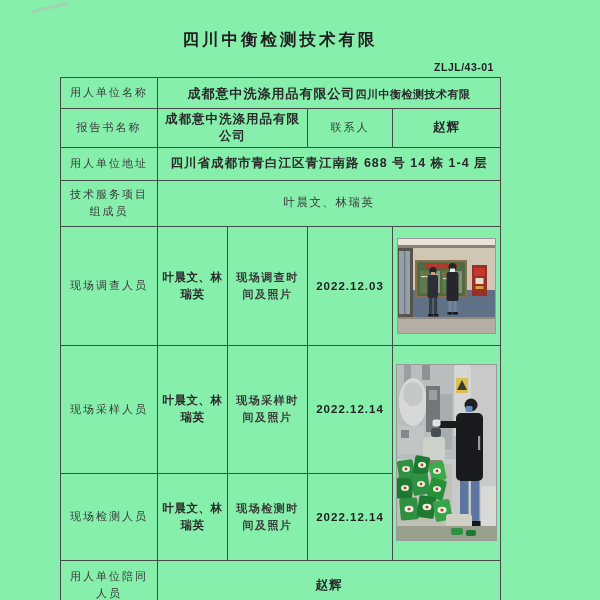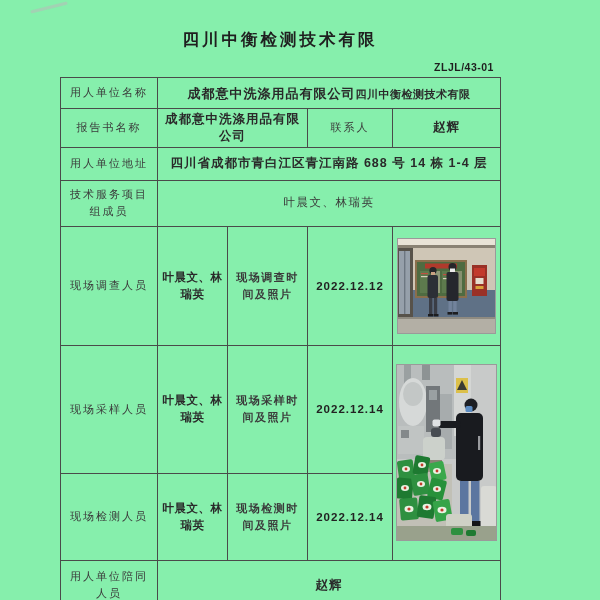--- a/index.html
+++ b/index.html
@@ -100,21 +100,21 @@
 组成员</td>
       <td colspan="4" class="lbl" style="letter-spacing:1.5px;font-size:11.5px;">叶晨文、林瑞英</td>
     </tr>
 
     <tr>
       <td class="lbl" height="114">现场调查人员</td>
       <td class="persons pre">叶晨文、林
 瑞英</td>
       <td class="timelbl pre">现场调查时
 间及照片</td>
-      <td class="date">2022.12.12</td>
+      <td class="date">2022.12.03</td>
       <td class="photocell">
         <svg class="photo" width="99" height="96" viewBox="0 0 99 96">
           <rect x="0" y="0" width="99" height="96" fill="#cfc6b6"></rect>
           <rect x="0" y="0" width="99" height="7" fill="#e9e3d7"></rect>
           <rect x="0" y="7" width="99" height="3" fill="#8a8274"></rect>
           <g>
             <rect x="0" y="10" width="16" height="70" fill="#57524a"></rect>
             <rect x="2" y="13" width="11" height="63" fill="#96a0ab"></rect>
             <rect x="7" y="13" width="1.4" height="63" fill="#6d7782"></rect>
           </g>

